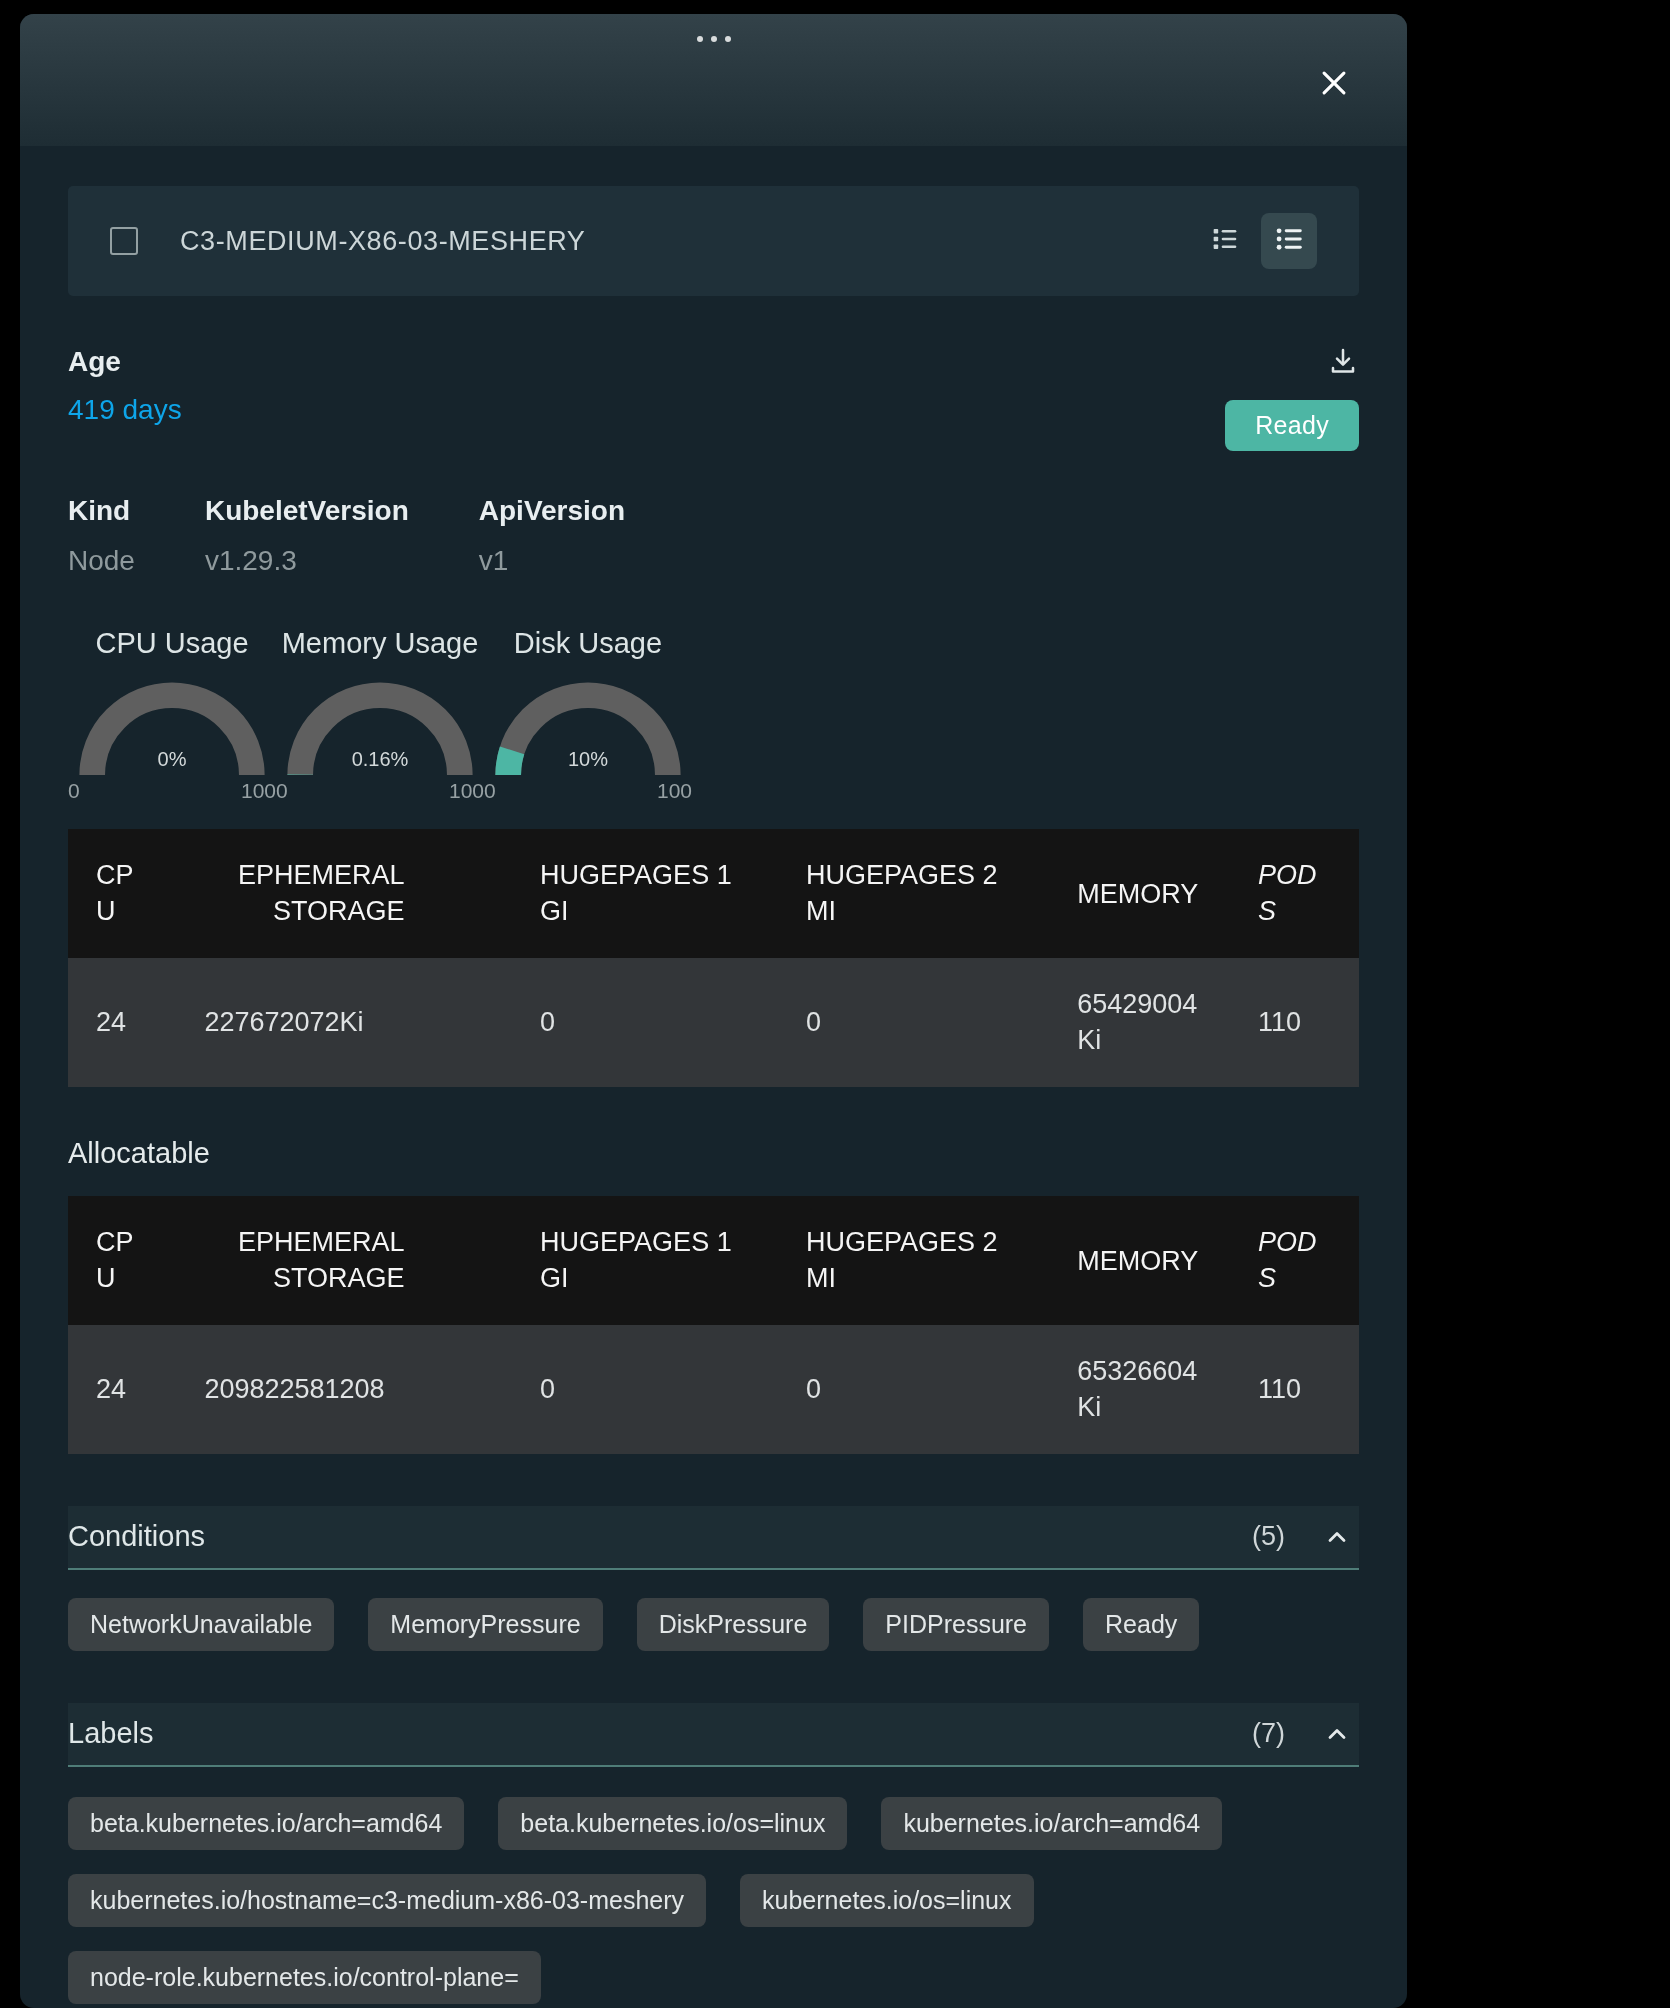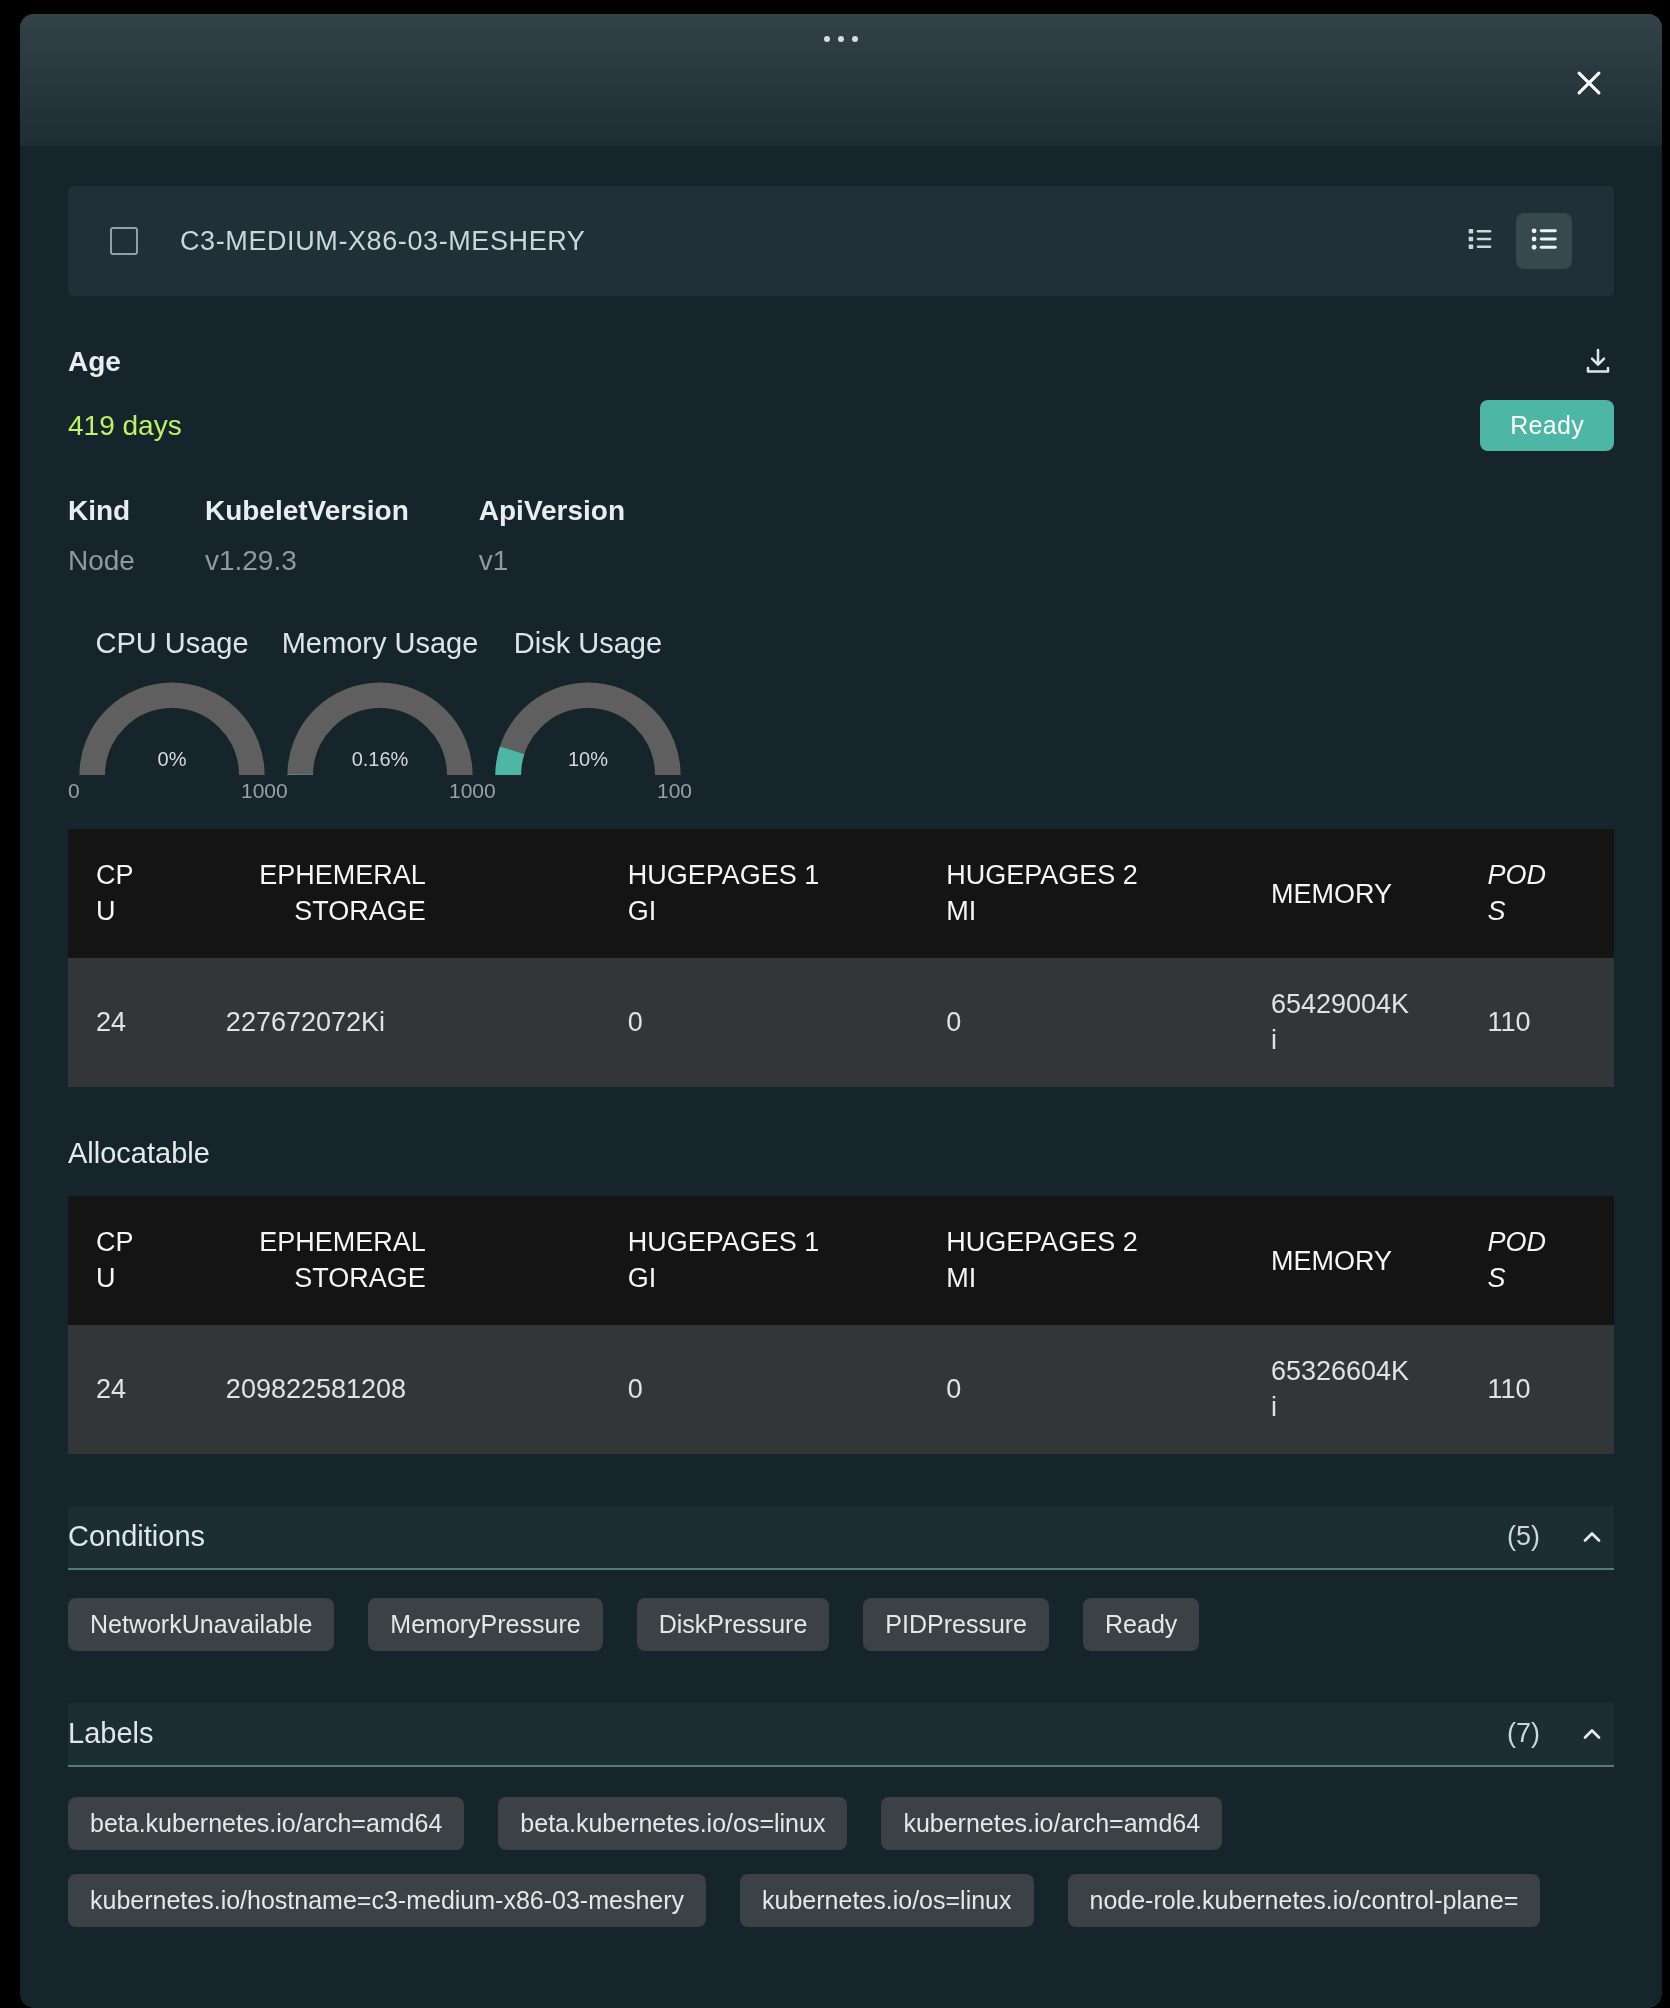--- a/index.html
+++ b/index.html
@@ -1,19 +1,19 @@
 <!DOCTYPE html>
 <html><head>
 <meta charset="utf-8">
 <style>
   * { margin:0; padding:0; box-sizing:border-box; }
   html,body { width:1670px; height:2008px; background:#000; overflow:hidden;
               font-family:"Liberation Sans", sans-serif; }
 
-  .modal { position:absolute; left:20px; top:14px; width:1642px; height:1994px;
+  .modal { position:absolute; left:20px; top:14px; width:1387px; height:1994px;
            background:#16242c; border-radius:14px; overflow:hidden; }
 
   .modal-header { height:132px; background:linear-gradient(180deg,#334249 0%,#1e2d34 100%);
                   position:relative; }
   .dots { position:absolute; top:16px; left:50%; transform:translateX(-50%);
           display:flex; gap:8px; cursor:pointer; padding:6px; }
   .dots i { width:6px; height:6px; border-radius:50%; background:#d9dcdd; }
   .close-btn { position:absolute; top:50px; right:52px; width:42px; height:42px;
                display:flex; align-items:center; justify-content:center; cursor:pointer; color:#fff; }
 
@@ -25,21 +25,21 @@
   .checkbox { width:28px; height:28px; border:2px solid #93a0a3; border-radius:3px;
               background:transparent; cursor:pointer; flex:none; }
   .title-text { margin-left:42px; font-size:27px; color:#ccd6d8; letter-spacing:0.6px; }
   .view-icons { margin-left:auto; display:flex; align-items:center; gap:20px; }
   .icon-btn { cursor:pointer; color:#cdd7d9; display:flex; align-items:center; justify-content:center; }
   .icon-btn.active { width:56px; height:56px; background:#35494f; border-radius:8px; color:#eef3f4; }
 
   
   .age-row { margin-top:50px; display:flex; justify-content:space-between; align-items:flex-start; }
   .age-label { font-size:28px; font-weight:600; color:#e8eef0; }
-  .age-value { margin-top:32px; font-size:28px; color:#bef264; }
+  .age-value { margin-top:16px; font-size:28px; color:#0ea5e9; }
   .right-col { display:flex; flex-direction:column; align-items:flex-end; gap:18px; }
   .download-btn { cursor:pointer; color:#dfe6e7; }
   .ready-badge { background:#4db6a4; color:#fff; font-size:25px; padding:11px 30px;
                  border-radius:8px; letter-spacing:0.3px; }
 
   
   .meta { margin-top:44px; display:flex; gap:70px; }
   .meta-label { font-size:28px; font-weight:600; color:#e8eef0; }
   .meta-value { margin-top:18px; font-size:28px; color:#8f9a9d; }
 

